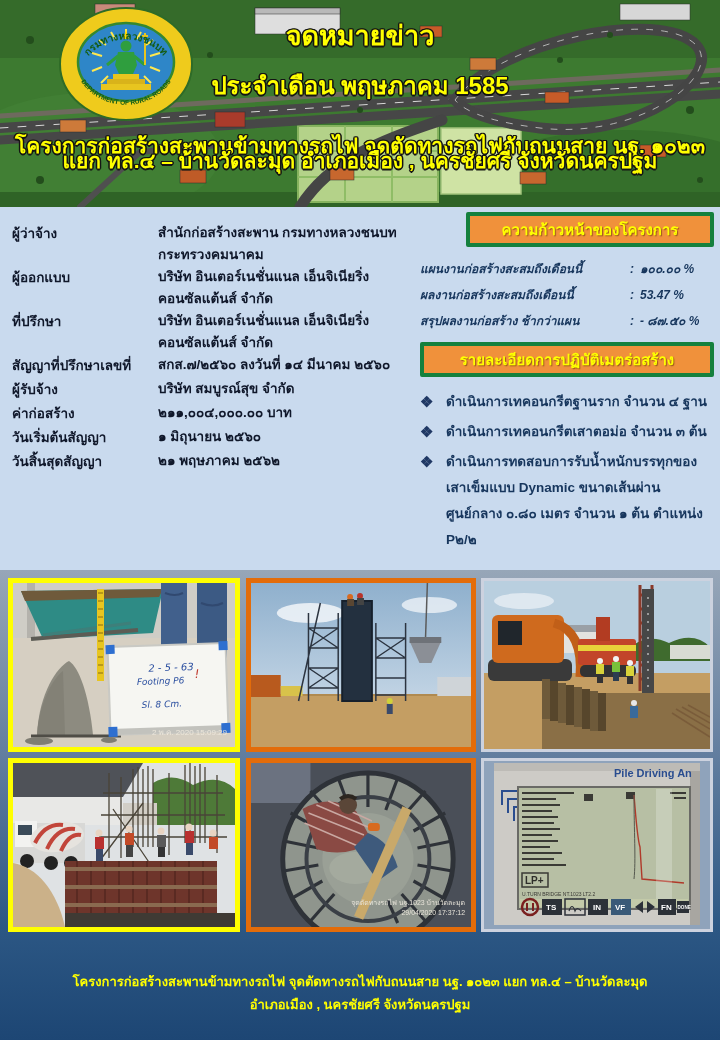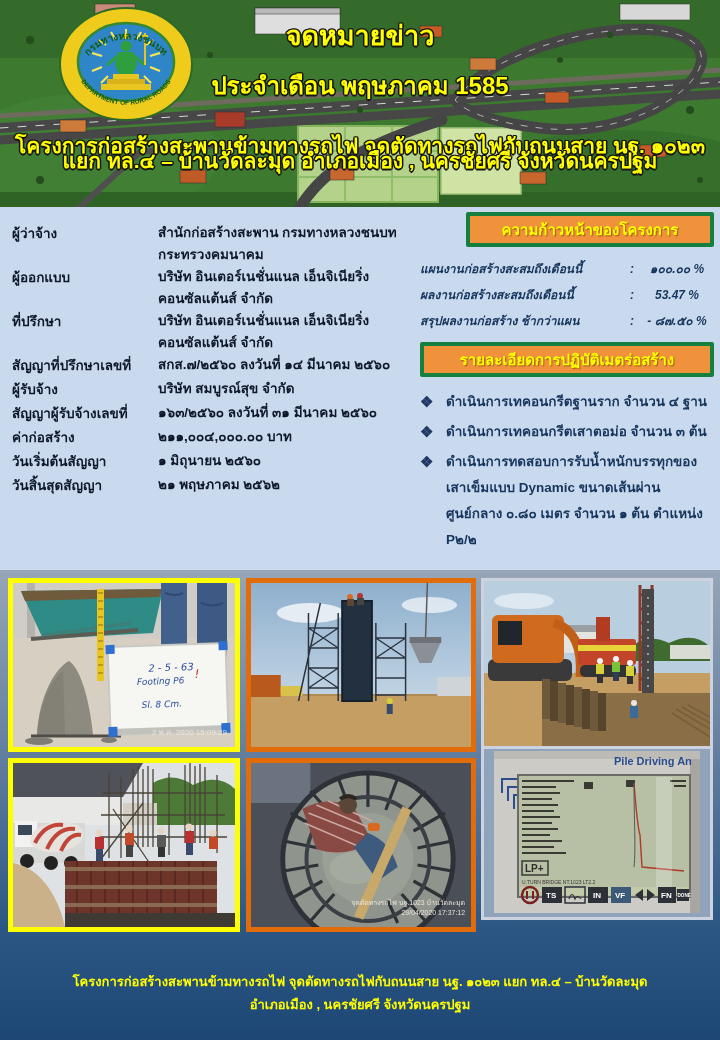--- a/index.html
+++ b/index.html
@@ -29,41 +29,41 @@
 
   .right { position:absolute; left:420px; top:5px; width:294px; }
   .obox { background:#f0913b; border:4px solid #15803d; border-radius:2px; color:#ffff00;
           font-weight:bold; font-size:15px; text-align:center; line-height:27px; white-space:nowrap;
           text-shadow:1px 1px 1px rgba(90,40,0,.55); }
   .obox.first { margin-left:46px; }
   .plist { margin-top:9px; color:#17365d; font-weight:bold; font-style:italic; font-size:12px; }
   .prow { display:flex; line-height:26px; }
   .plabel { flex:1; }
   .pcolon { width:16px; text-align:center; }
-  .pvalue { width:74px; text-align:center; }
+  .pvalue { width:74px; text-align:left; }
   .obox.second { margin-top:8px; }
   .alist { list-style:none; margin-top:12px; color:#17365d; font-weight:bold; font-size:13.5px; }
   .aitem { display:flex; gap:10px; margin-bottom:4px; }
   .abullet { flex:0 0 16px; font-size:15px; line-height:26px; color:#1f3864; }
   .atext { flex:1; line-height:26px; }
 
   
   .gallery { position:absolute; left:0; top:570px; width:720px; height:470px;
              background:linear-gradient(180deg,#97a6b8 0%,#647fa0 38%,#2c5784 76%,#1d4674 100%); }
   figure { position:absolute; overflow:hidden; background:#888; }
   figure svg { display:block; width:100%; height:100%; }
   .b-yellow { border:5px solid #ffff00; }
   .b-orange { border:5px solid #e36c0a; }
   .b-pale   { border:3px solid #ccd2df; }
   .p1 { left:8px;   top:8px;   width:232px; height:174px; }
   .p2 { left:246px; top:8px;   width:230px; height:174px; }
   .p3 { left:481px; top:8px;   width:232px; height:174px; }
   .p4 { left:8px;   top:188px; width:232px; height:174px; }
   .p5 { left:246px; top:188px; width:230px; height:174px; }
-  .p6 { left:481px; top:176px; width:232px; height:174px; }
+  .p6 { left:481px; top:188px; width:232px; height:174px; }
 
   .pagefoot { position:absolute; left:0; top:400px; width:720px; text-align:center;
               color:#ffff00; font-weight:bold; font-size:13px; }
   .pagefoot div { line-height:23px; white-space:nowrap; }
   .weblink { color:#ffff00; text-decoration:none; }
 
   svg text { font-family:"Liberation Sans", sans-serif; }
   .hand { font-family:"DejaVu Sans", sans-serif; font-style:italic; }
 </style>
 </head>
@@ -185,24 +185,20 @@
           <span class="dvalue">บริษัท อินเตอร์เนชั่นแนล เอ็นจิเนียริ่ง
 คอนซัลแต้นส์ จำกัด</span>
         </div>
       <div class="drow">
           <span class="dlabel">สัญญาที่ปรึกษาเลขที่</span>
           <span class="dvalue">สกส.๗/๒๕๖๐ ลงวันที่ ๑๔ มีนาคม ๒๕๖๐</span>
         </div>
       <div class="drow">
           <span class="dlabel">ผู้รับจ้าง</span>
           <span class="dvalue">บริษัท สมบูรณ์สุข จำกัด</span>
-        </div>
-      <div class="drow">
-          <span class="dlabel">สัญญาผู้รับจ้างเลขที่</span>
-          <span class="dvalue">๑๖๓/๒๕๖๐ ลงวันที่ ๓๑ มีนาคม ๒๕๖๐</span>
         </div>
       <div class="drow">
           <span class="dlabel">ค่าก่อสร้าง</span>
           <span class="dvalue">๒๑๑,๐๐๔,๐๐๐.๐๐ บาท</span>
         </div>
       <div class="drow">
           <span class="dlabel">วันเริ่มต้นสัญญา</span>
           <span class="dvalue">๑ มิถุนายน ๒๕๖๐</span>
         </div>
       <div class="drow">

